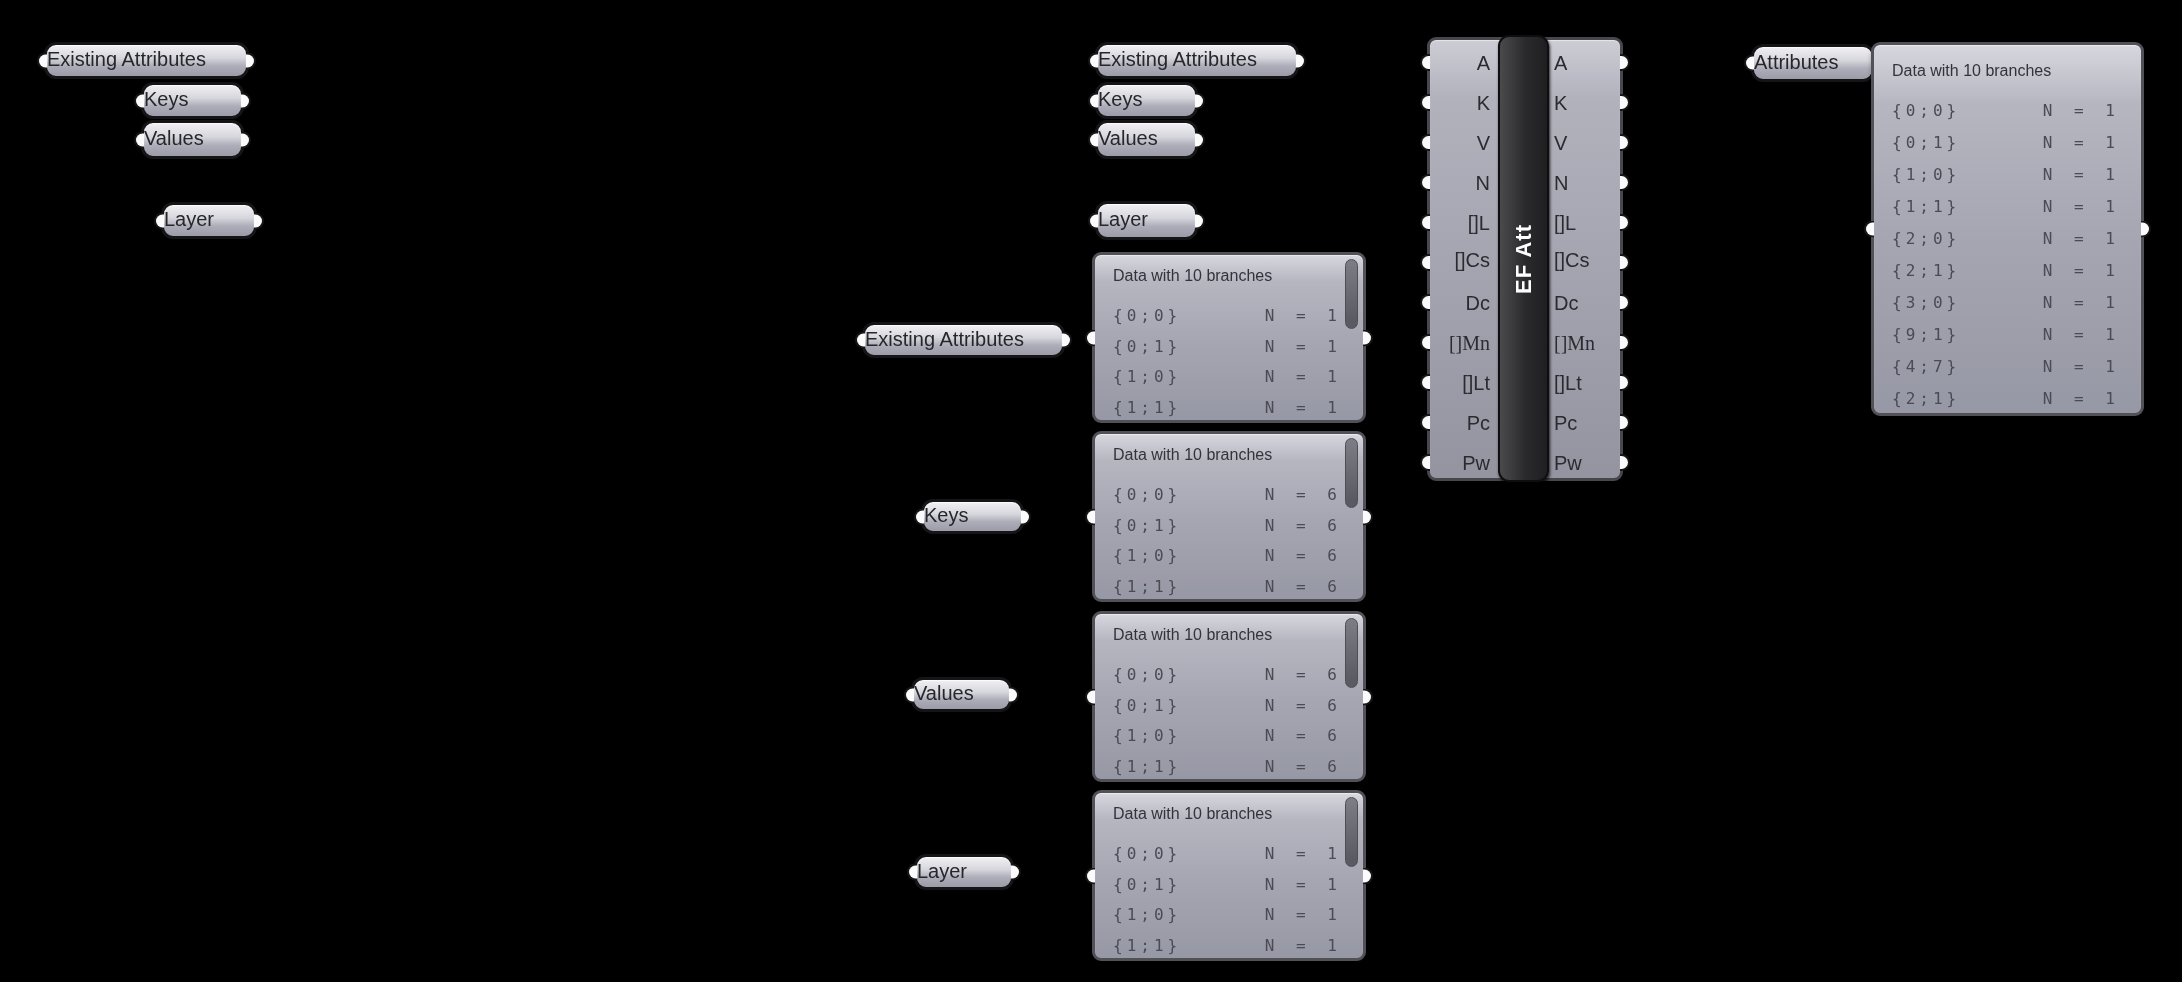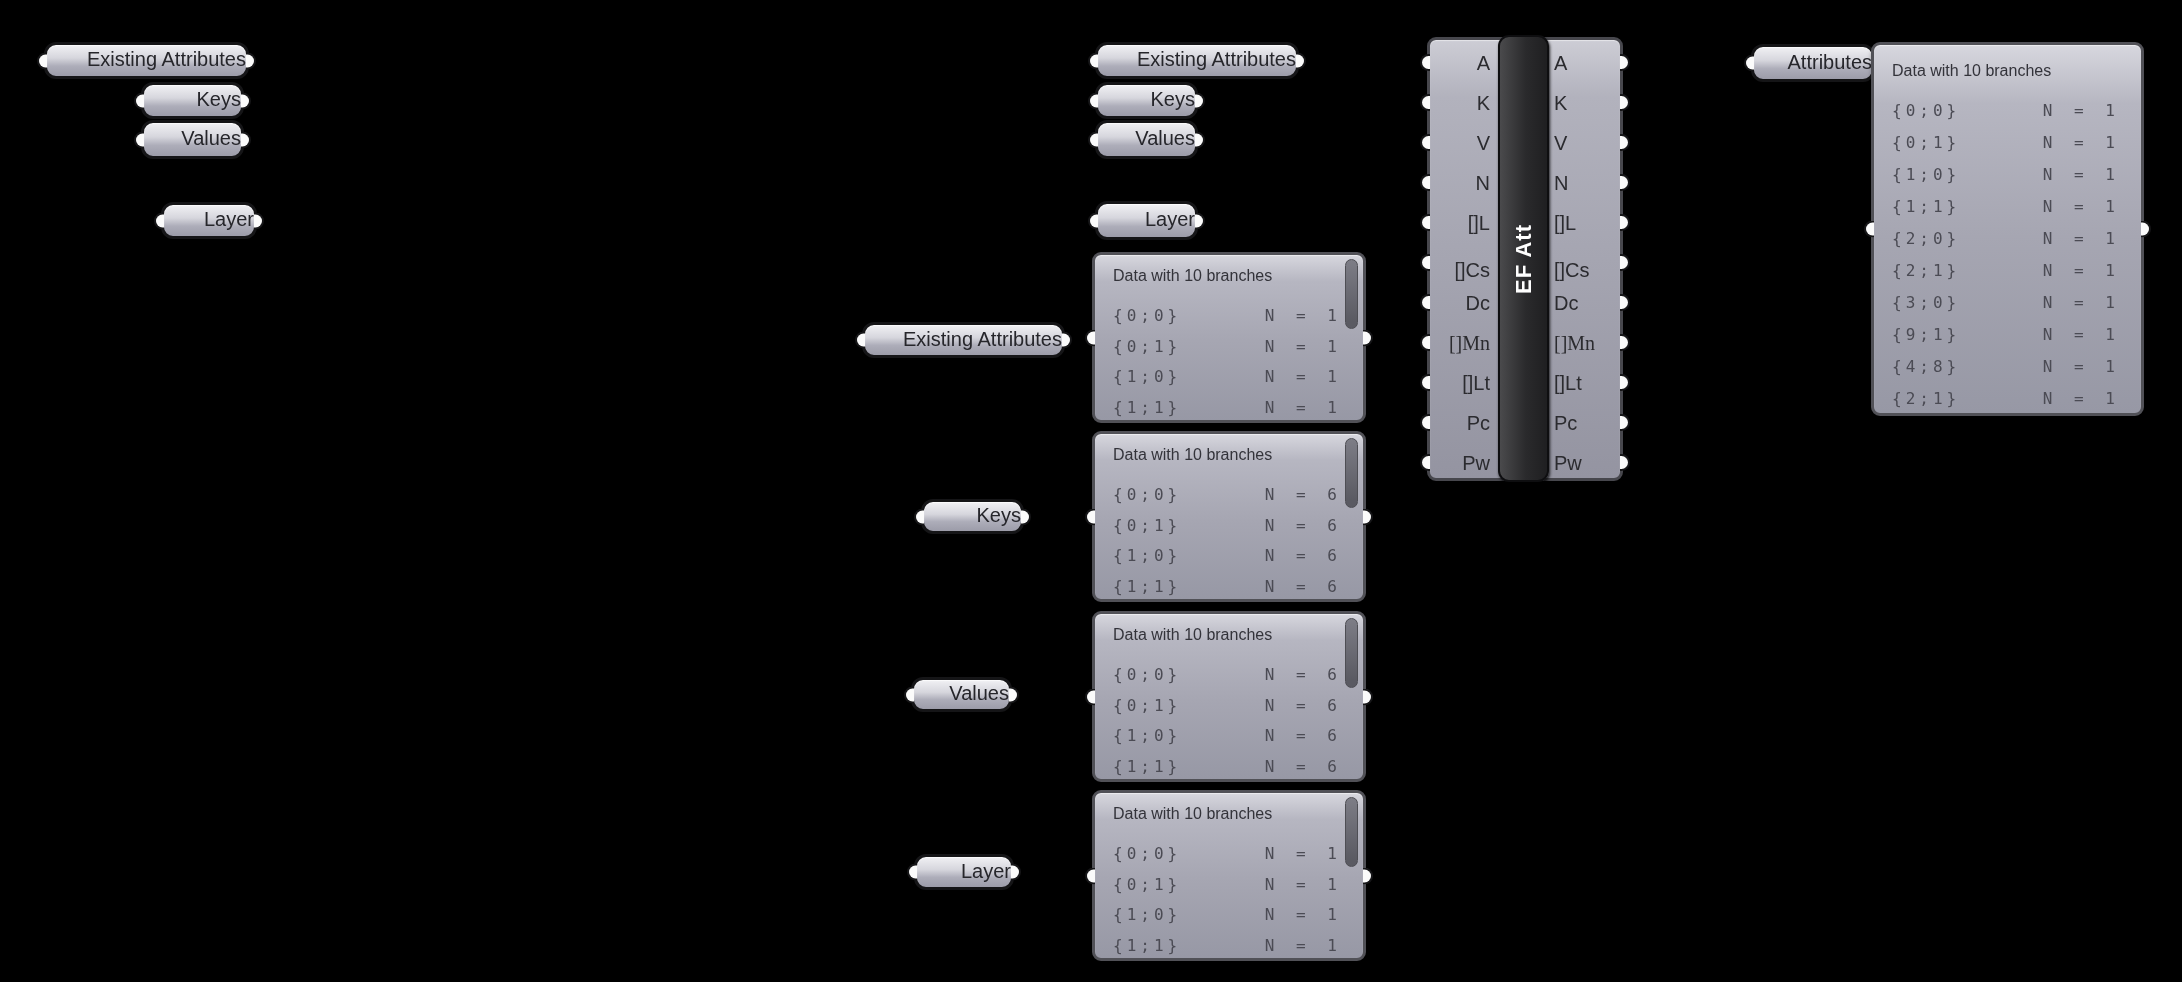--- a/index.html
+++ b/index.html
@@ -7,21 +7,21 @@
     position:relative;width:2182px;height:982px;overflow:hidden;
     background:#000;font-family:"Liberation Sans",sans-serif;
     -webkit-font-smoothing:antialiased;
   }
   
   .pill{
     position:absolute;box-sizing:border-box;
     border:3px solid #151517;border-radius:12px;
     background:linear-gradient(180deg,#f1f1f4 0%,#d6d6dd 42%,#adadb9 68%,#9c9ca9 100%);
     box-shadow:2px 3px 4px rgba(0,0,0,.85), inset 0 1px 1px rgba(255,255,255,.75);
-    display:flex;align-items:center;justify-content:flex-end;
+    display:flex;align-items:center;justify-content:flex-start;
     font-size:20px;color:#26262b;
   }
   .pill .plabel{position:relative;top:-1px;}
   
   .nub{
     position:absolute;width:10px;height:17px;box-sizing:border-box;
     background:#fbfbfb;border:2px solid #161618;
     top:50%;transform:translateY(-50%);
   }
   .nub-left{left:-10px;border-radius:10px 0 0 10px;border-right:none;}
@@ -277,21 +277,21 @@
         </div>
         <div class="prow">
           <span class="ppath">{3;0}</span>
           <span class="pcount">N = 1</span>
         </div>
         <div class="prow">
           <span class="ppath">{9;1}</span>
           <span class="pcount">N = 1</span>
         </div>
         <div class="prow">
-          <span class="ppath">{4;8}</span>
+          <span class="ppath">{4;7}</span>
           <span class="pcount">N = 1</span>
         </div>
         <div class="prow">
           <span class="ppath">{2;1}</span>
           <span class="pcount">N = 1</span>
         </div>
       </div>
     <span class="nub nub-right"></span>
   </div>
 
@@ -320,21 +320,21 @@
           <span class="pout">N</span>
         </div>
         <span class="nub nub-left nub-f" style="top: 134px;"></span>
         <span class="nub nub-right nub-f" style="top: 134px;"></span>
         <div class="port-row" style="top: 163px;">
           <span class="pin">[]L</span>
           <span class="pout">[]L</span>
         </div>
         <span class="nub nub-left nub-f" style="top: 174px;"></span>
         <span class="nub nub-right nub-f" style="top: 174px;"></span>
-        <div class="port-row" style="top: 210px;">
+        <div class="port-row" style="top: 200px;">
           <span class="pin">[]Cs</span>
           <span class="pout">[]Cs</span>
         </div>
         <span class="nub nub-left nub-f" style="top: 214px;"></span>
         <span class="nub nub-right nub-f" style="top: 214px;"></span>
         <div class="port-row" style="top: 243px;">
           <span class="pin">Dc</span>
           <span class="pout">Dc</span>
         </div>
         <span class="nub nub-left nub-f" style="top: 254px;"></span>

